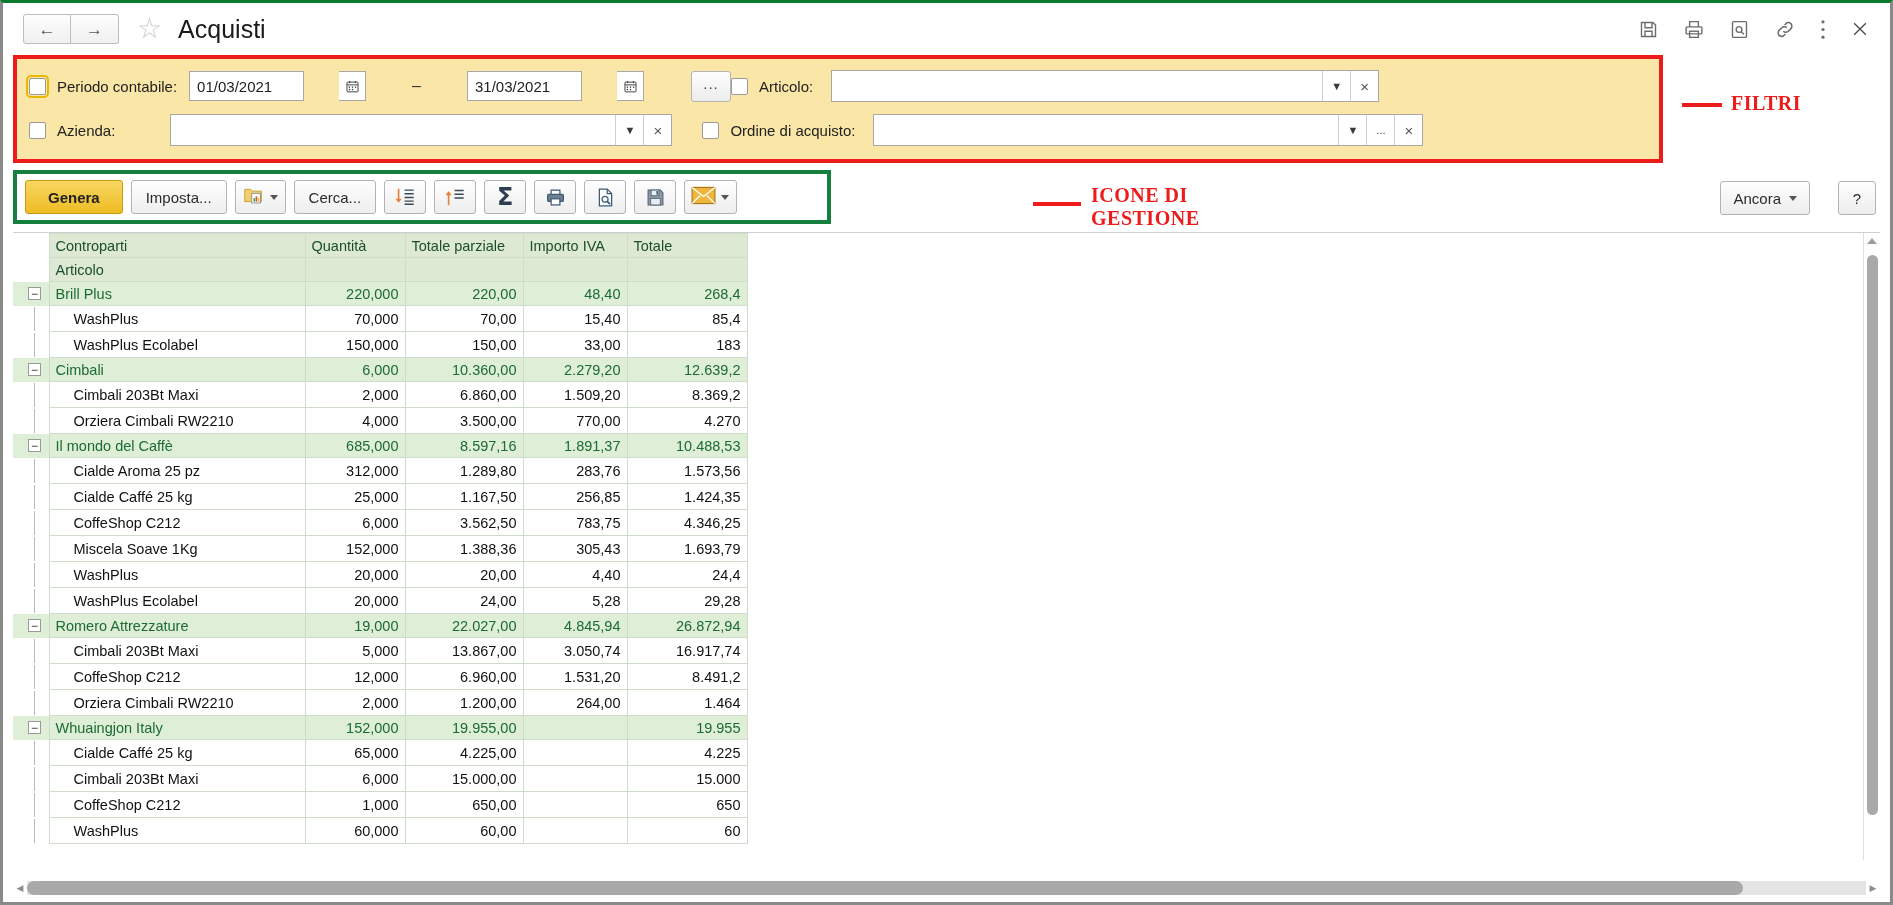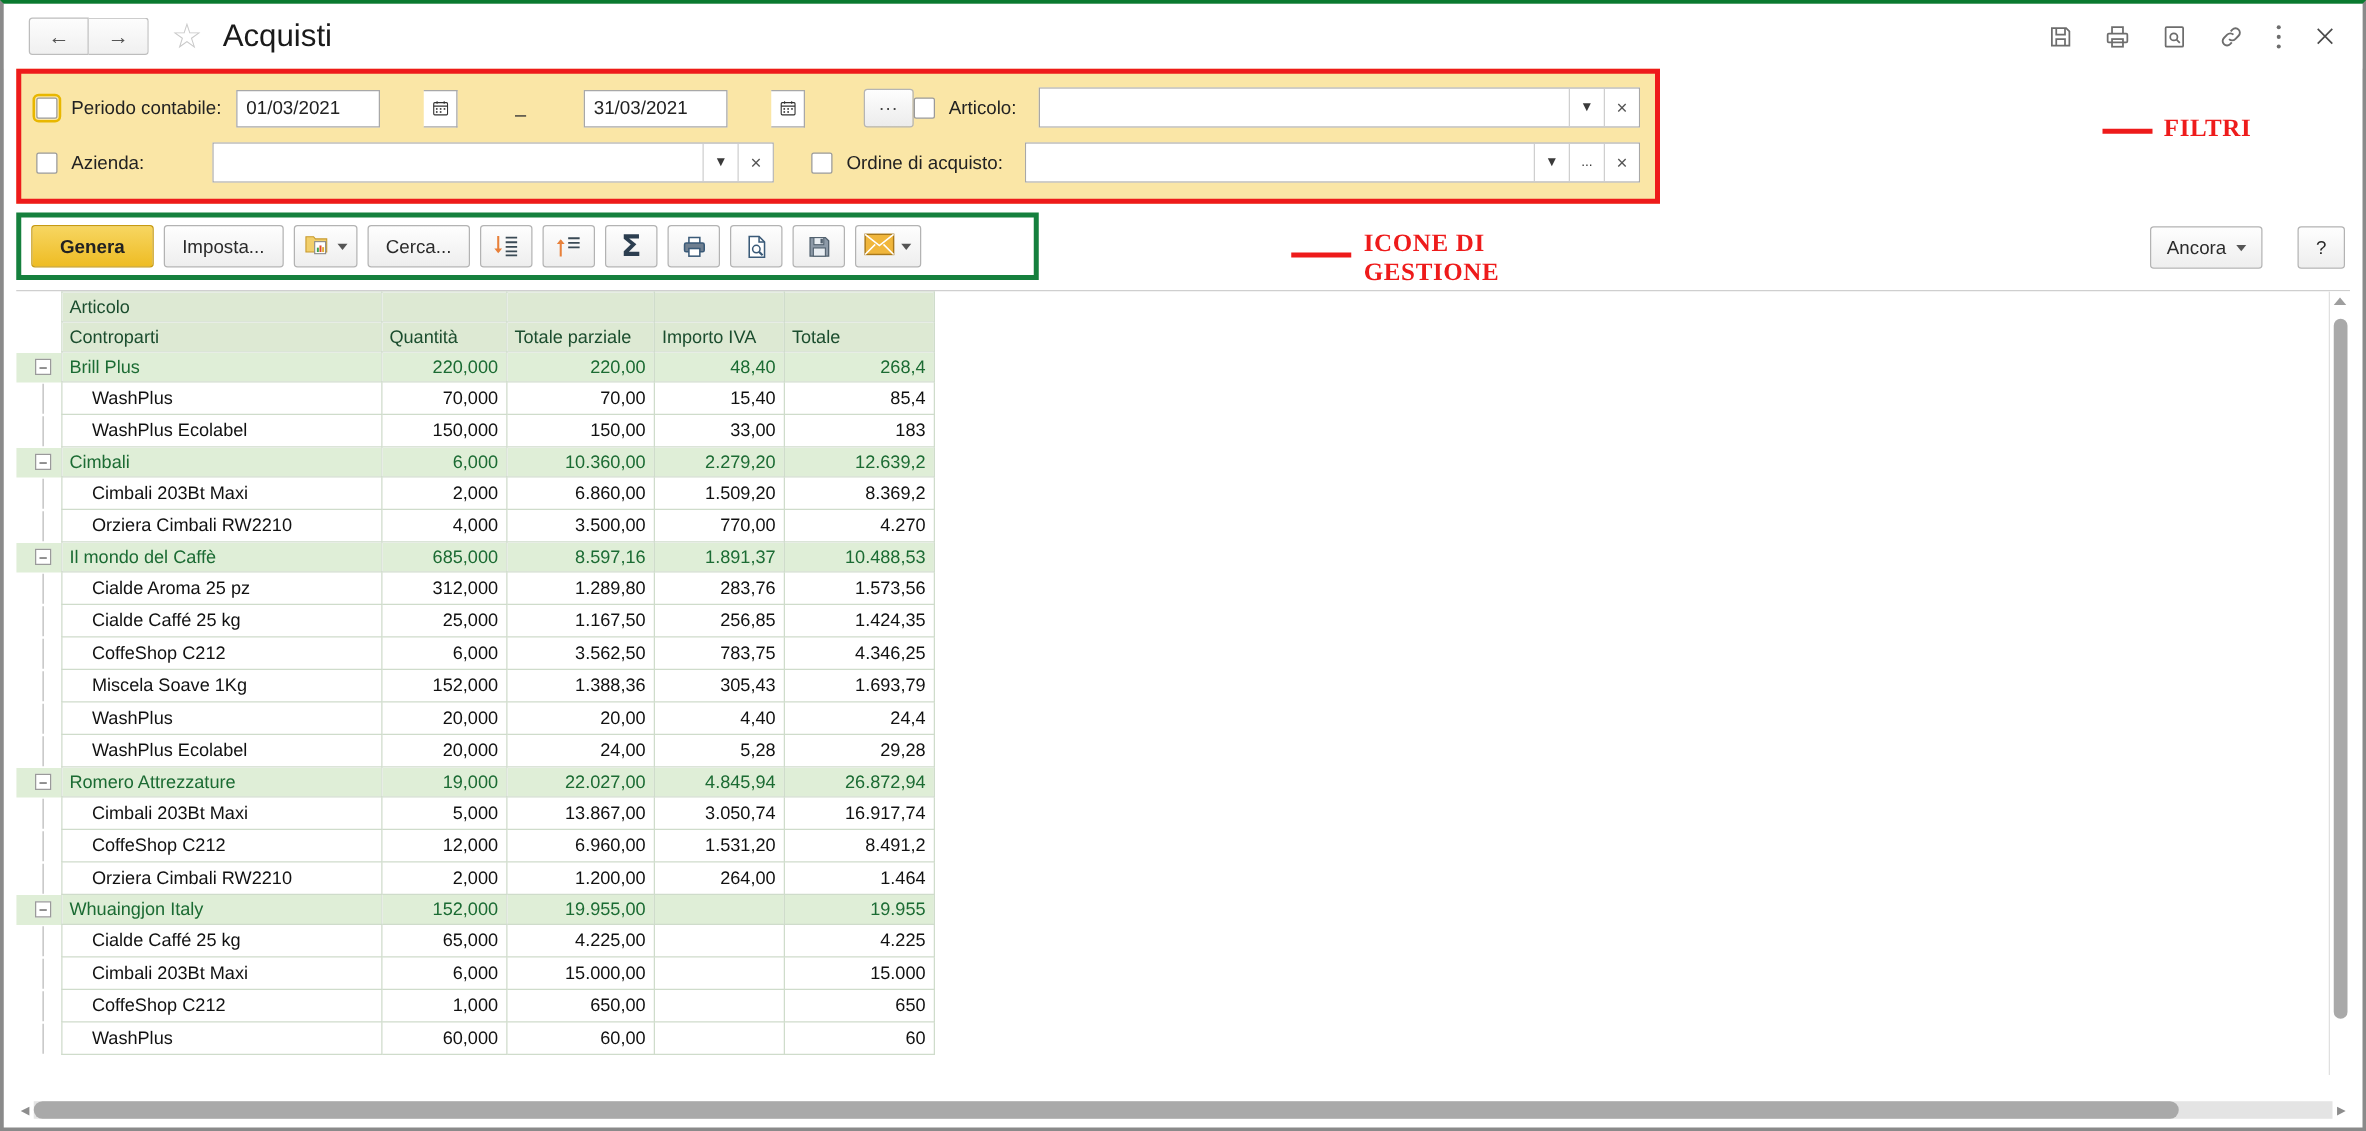--- a/index.html
+++ b/index.html
@@ -54,21 +54,21 @@
     display: flex; align-items: center; gap: 24px;
     padding-right: 6px;
   }
   .ticon { color: #6d6d6d; cursor: pointer; display:flex; align-items:center; }
   .ticon svg { display: block; }
 
   
   .filters-wrap {
     position: relative;
     margin: 0 0 0 10px;
-    width: 1315px;
+    width: 1650px;
     border: 4px solid #ee1b1b;
     background: #fae6a6;
     padding: 10px 12px 12px 12px;
   }
   .filter-row { display: flex; align-items: center; height: 34px; }
   .filter-row + .filter-row { margin-top: 10px; }
   .fcell { display: flex; align-items: center; }
   .chk {
     width: 17px; height: 17px;
     background: #fff; border: 1px solid #9a9a9a; border-radius: 2px;
@@ -278,21 +278,21 @@
   </div>
 
   <div class="filters-wrap">
 
     <div class="filter-row">
       <div class="fcell">
         <div class="chk focused"></div>
         <div class="flabel">Periodo contabile:</div>
       </div>
 
-      <div style="display:flex;align-items:flex-end;margin-left:12px;gap:35px;">
+      <div style="display:flex;align-items:center;margin-left:12px;gap:35px;">
         <div class="txtinput" style="width:115px;">01/03/2021</div>
         <div class="iconbtn-inline">
           <svg width="13" height="13" viewBox="0 0 16 16" fill="none" stroke="#333" stroke-width="1.1">
             <rect x="1.2" y="2.6" width="13.6" height="12" rx="1"></rect>
             <path d="M1.2 6h13.6M4.5 1.2v2.6M11.5 1.2v2.6"></path>
             <rect x="3.4" y="8" width="1.6" height="1.6" fill="#333" stroke="none"></rect>
             <rect x="7.2" y="8" width="1.6" height="1.6" fill="#333" stroke="none"></rect>
             <rect x="11" y="8" width="1.6" height="1.6" fill="#333" stroke="none"></rect>
             <rect x="3.4" y="11" width="1.6" height="1.6" fill="#333" stroke="none"></rect>
             <rect x="7.2" y="11" width="1.6" height="1.6" fill="#333" stroke="none"></rect>
@@ -445,34 +445,34 @@
       <span class="caret"></span>
     </div>
     <div class="tbbtn" style="width:38px;padding:0;">?</div>
   </div>
 
   <div class="gridarea">
     <table class="grid">
       <thead>
         <tr>
           <td class="col-toggle"></td>
+          <th class="hdr c-name">Controparti</th>
+          <th class="hdr c-qty">Quantità</th>
+          <th class="hdr c-par">Totale parziale</th>
+          <th class="hdr c-iva">Importo IVA</th>
+          <th class="hdr c-tot">Totale</th>
+        </tr>
+        <tr>
+          <td class="col-toggle"></td>
           <td class="sub-hdr">Articolo</td>
           <td class="sub-hdr"></td>
           <td class="sub-hdr"></td>
           <td class="sub-hdr"></td>
           <td class="sub-hdr"></td>
         </tr>
-        <tr>
-          <td class="col-toggle"></td>
-          <th class="hdr c-name">Controparti</th>
-          <th class="hdr c-qty">Quantità</th>
-          <th class="hdr c-par">Totale parziale</th>
-          <th class="hdr c-iva">Importo IVA</th>
-          <th class="hdr c-tot">Totale</th>
-        </tr>
       </thead>
       <tbody id="grid-body">
           <tr class="group">
             <td class="col-toggle">
               <div class="toggle-box">−</div>
             </td>
             <td class="name">Brill Plus</td>
             <td class="num">220,000</td>
             <td class="num">220,00</td>
             <td class="num">48,40</td>

